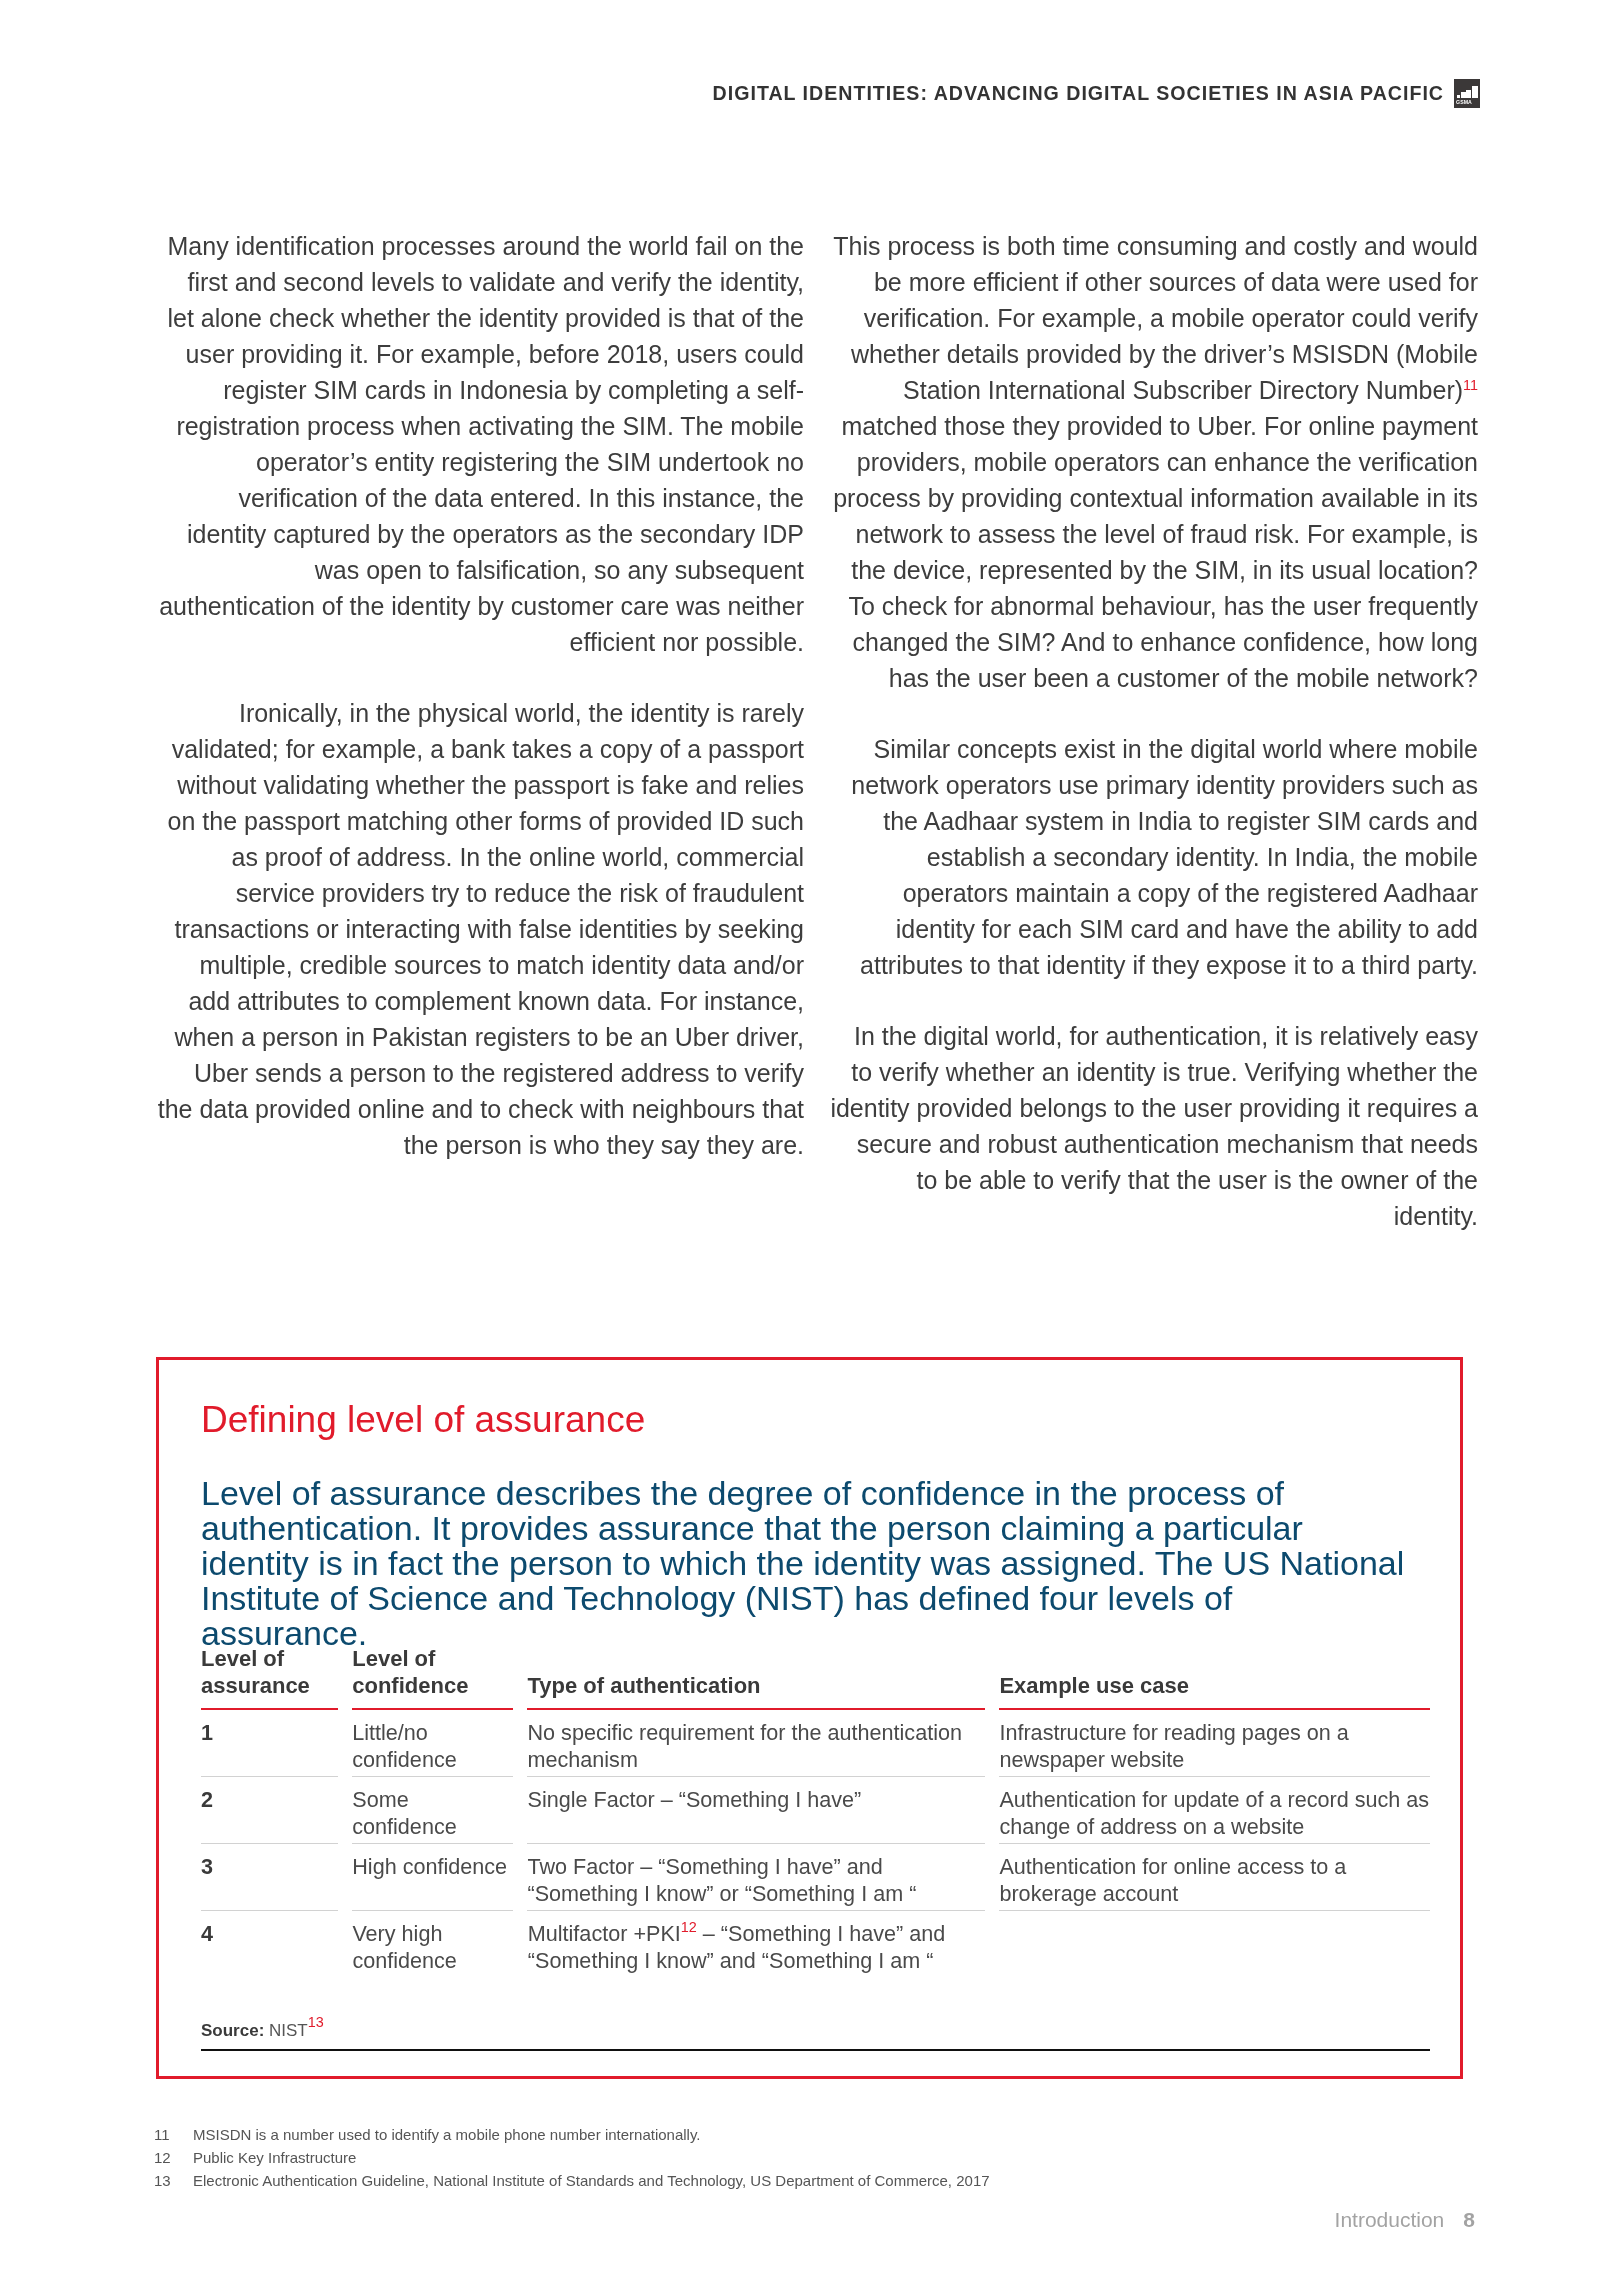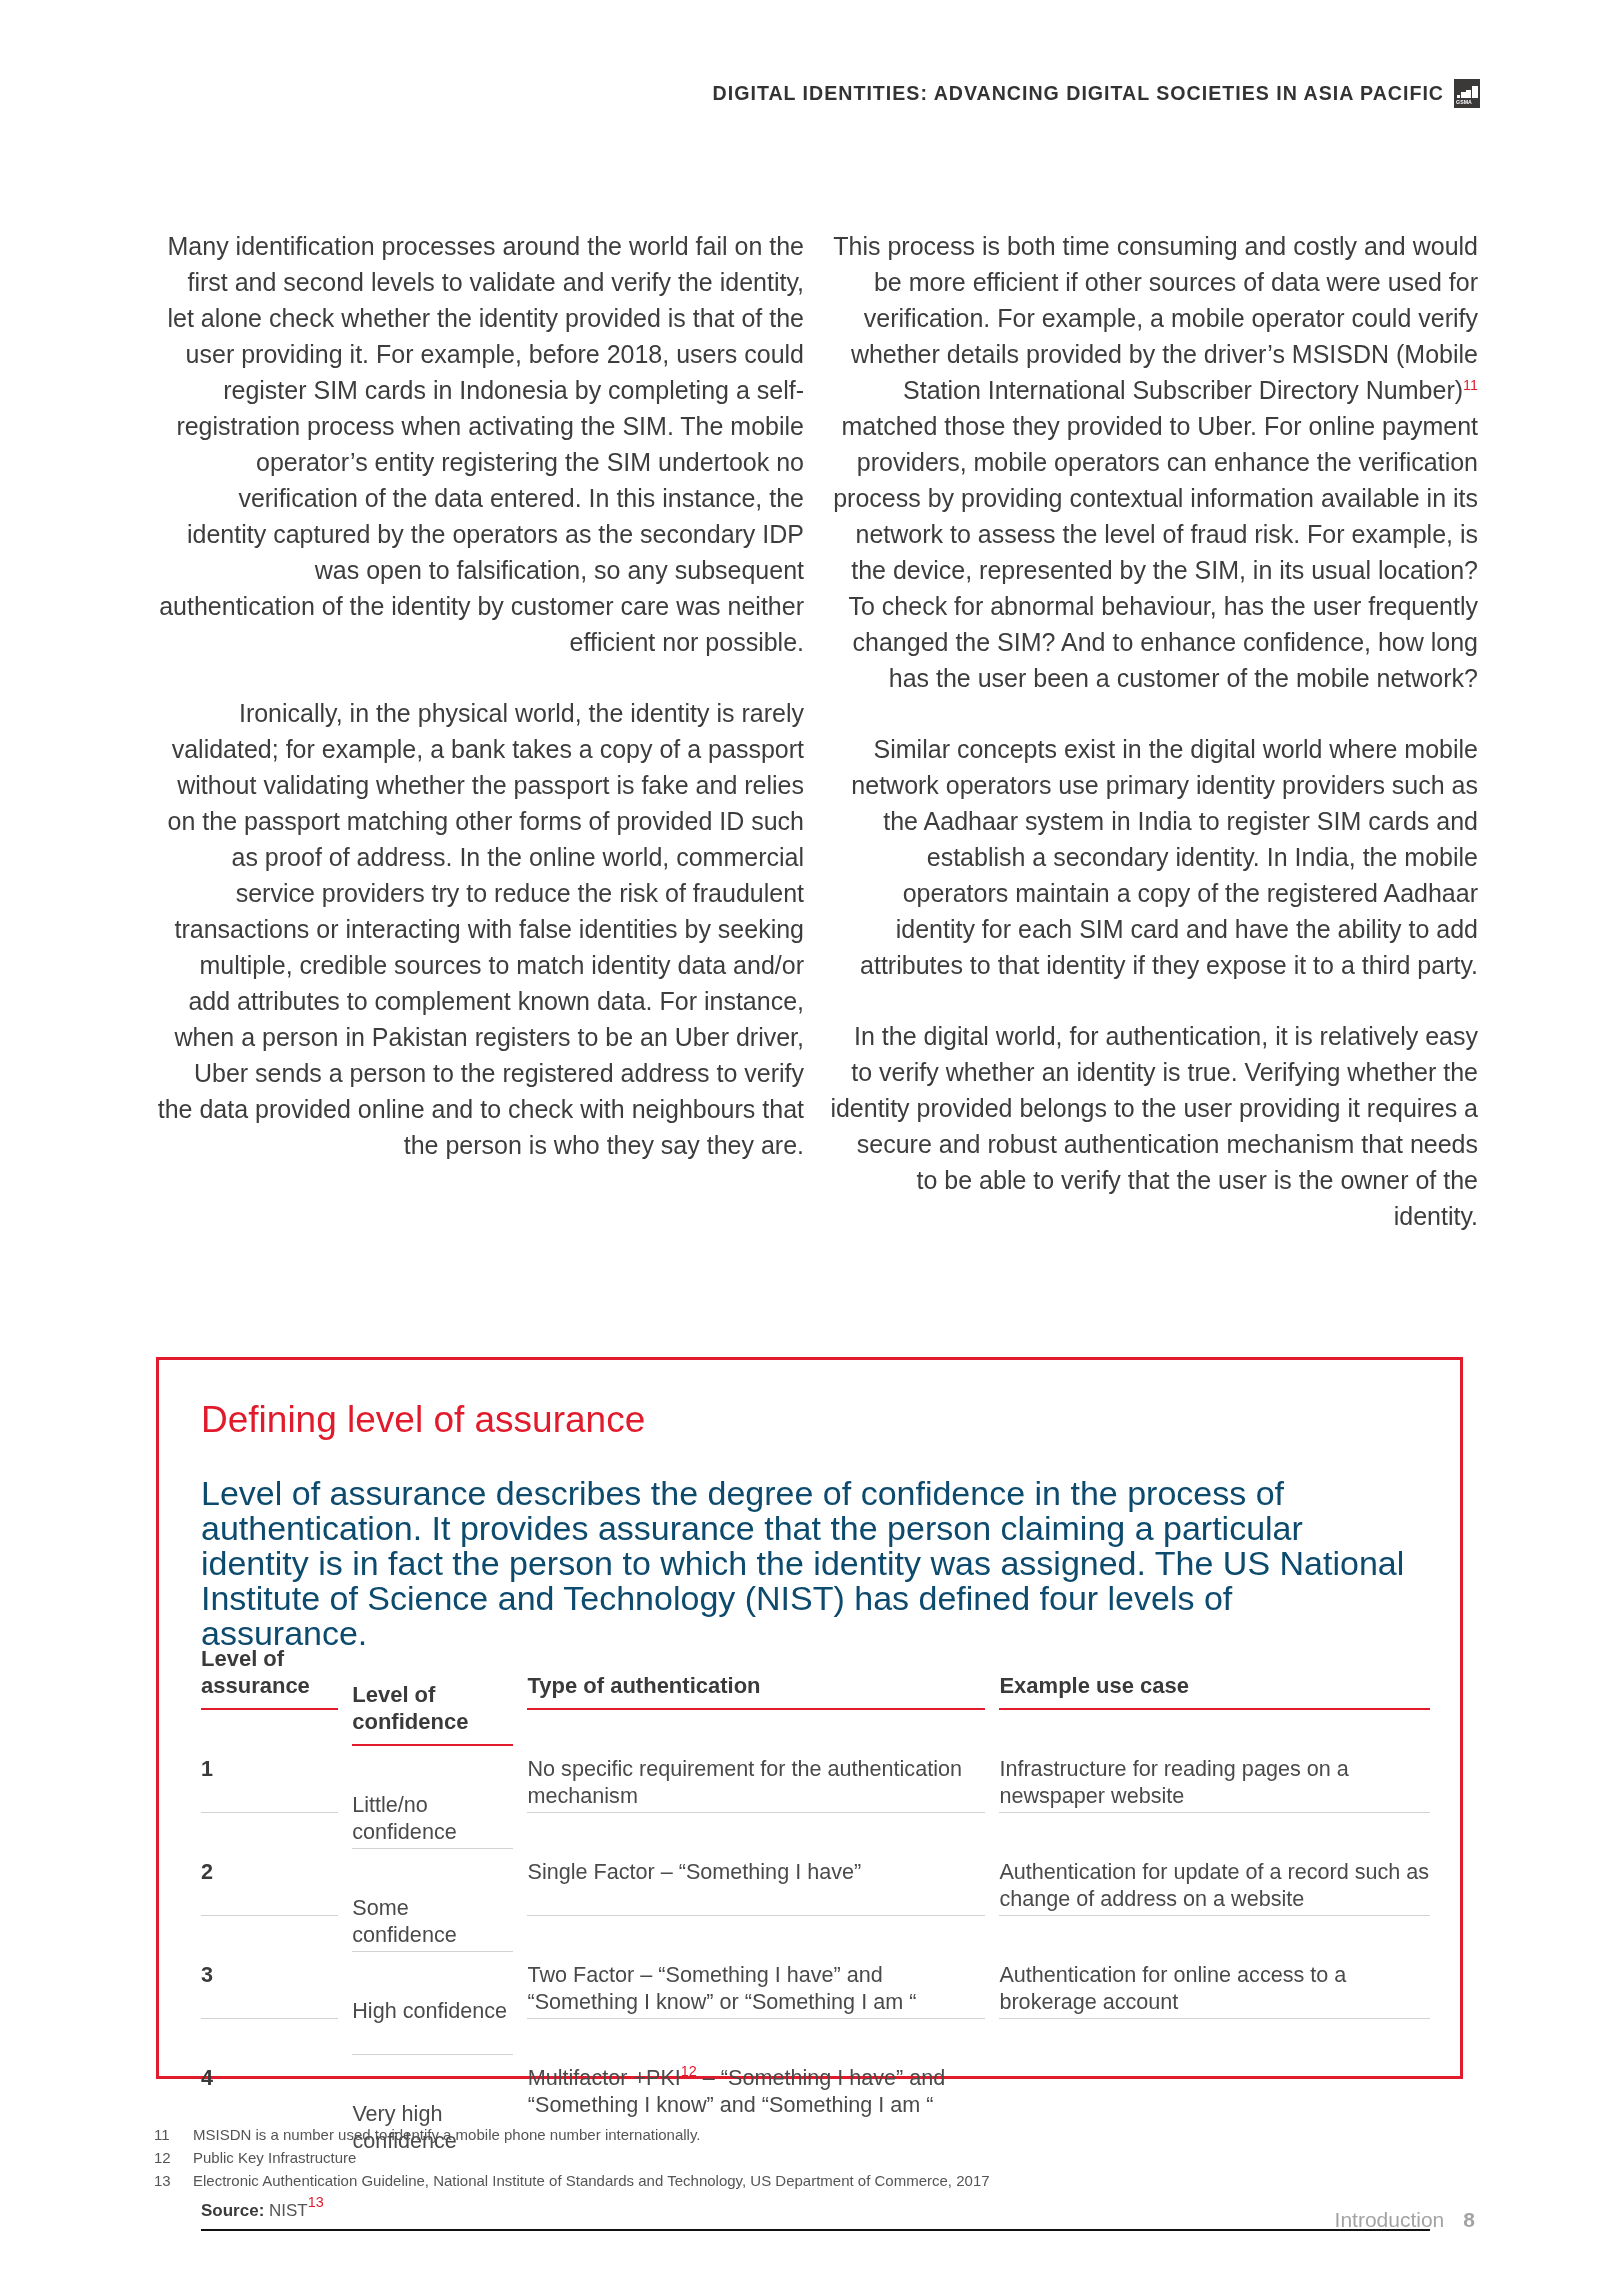--- a/index.html
+++ b/index.html
@@ -52,21 +52,21 @@
   .box-intro {
     position: absolute; left: 42px; top: 116px; width: 1204px;
     font-size: 34px; line-height: 35px; color: #0c4a6e;
   }
   .table {
     position: absolute; left: 42px; top: 285px; width: 1229px;
   }
   .thead, .trow { display: flex; }
   .cell { box-sizing: border-box; }
   .c1 { width: 137px; margin-right: 14.4px; }
-  .c2 { width: 161px; margin-right: 14.4px; margin-top: 36px; }
+  .c2 { width: 161px; margin-right: 14.4px; }
   .c3 { width: 458px; margin-right: 14.4px; }
   .c4 { width: 431px; }
   .thead .cell {
     font-size: 22px; line-height: 27px; font-weight: 700; color: #3a3a3a;
     border-bottom: 2.6px solid #e11b2b; padding-bottom: 9px;
     display: flex; align-items: flex-end; height: 65px;
   }
   .trow .cell {
     font-size: 21.6px; line-height: 27px; color: #4a4a4a; font-weight: 300;
     padding-top: 9.2px; padding-bottom: 6.5px;

